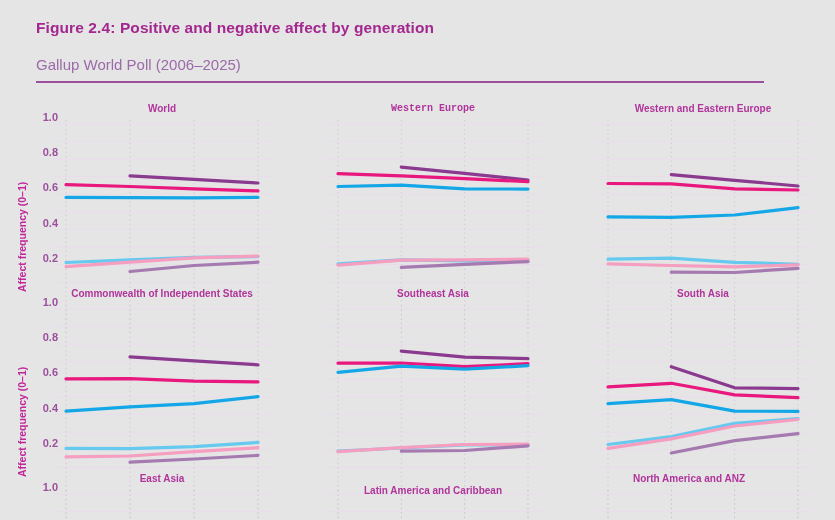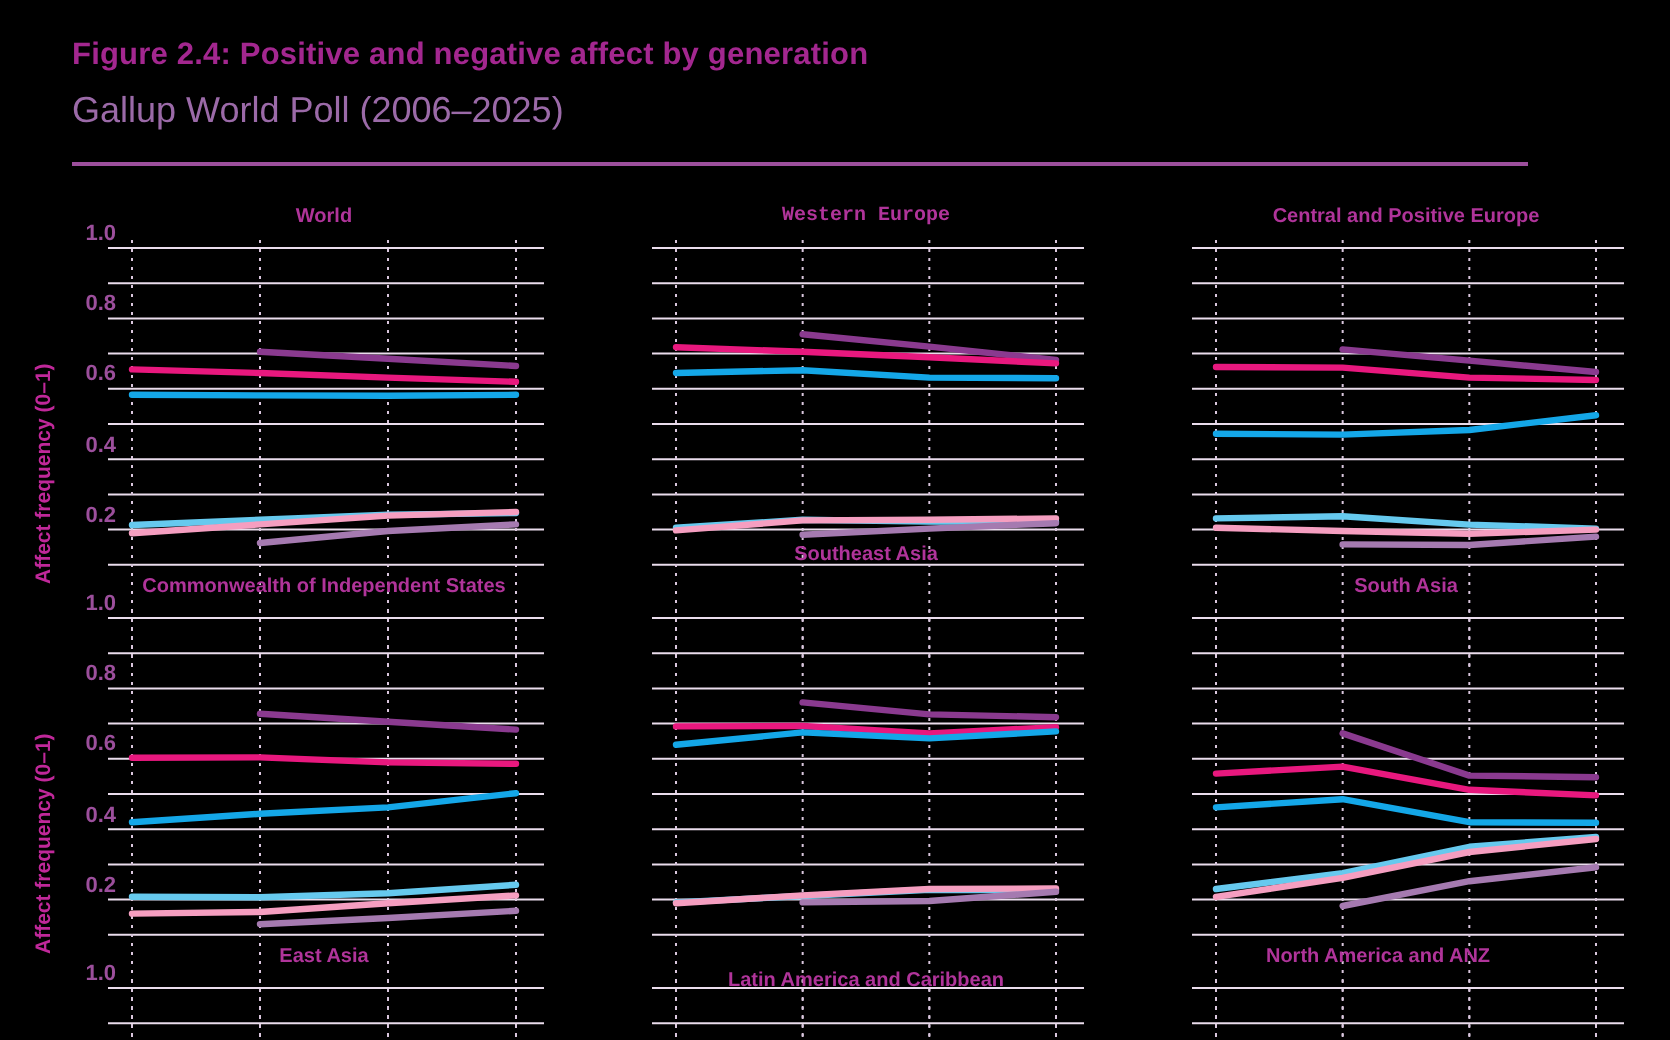--- a/index.html
+++ b/index.html
@@ -11,44 +11,44 @@
     width: 835px;
     height: 520px;
     overflow: hidden;
     font-family: "Liberation Sans", sans-serif;
     position: relative;
   }
   .page {
     position: relative;
     width: 835px;
     height: 520px;
-    background: #000000;
+    background: #e5e5e5;
   }
 
   
   .header {
     position: absolute;
     left: 36px;
     top: 18px;
     width: 762px;
   }
   .fig-title {
     font-size: 15.5px;
     font-weight: bold;
     color: #a3278f;
     letter-spacing: 0.1px;
     line-height: 20px;
     margin: 0;
   }
   .fig-subtitle {
-    font-size: 18px;
+    font-size: 15px;
     font-weight: normal;
     color: #9b6aa8;
     line-height: 22px;
-    margin: 6px 0 0 0;
+    margin: 16px 0 0 0;
   }
   .title-rule {
     position: absolute;
     left: 36px;
     top: 81px;
     width: 728px;
     height: 1.6px;
     background: #9c4f9c;
   }
 
@@ -183,21 +183,21 @@
         <path d="M671.3,154.2 L734.7,154.5 L798.0,150.3" class="series-path" stroke="#a57ab0"></path>
       </svg>
       <div class="ytick" style="left: 20px; width: 38px; top: 15px;">1.0</div>
       <div class="ytick" style="left: 20px; width: 38px; top: 50.2px;">0.8</div>
       <div class="ytick" style="left: 20px; width: 38px; top: 85.4px;">0.6</div>
       <div class="ytick" style="left: 20px; width: 38px; top: 120.6px;">0.4</div>
       <div class="ytick" style="left: 20px; width: 38px; top: 155.8px;">0.2</div>
       <div class="axis-title" style="left: 16px; top: 196px;">Affect frequency (0–1)</div>
       <div class="panel-title" style="left: 162px; top: 7px;">World</div>
       <div class="panel-title" style="left: 433px; top: 7px; font-family: Liberation Mono, monospace;">Western Europe</div>
-      <div class="panel-title" style="left: 703px; top: 7px;">Central and Positive Europe</div>
+      <div class="panel-title" style="left: 703px; top: 7px;">Western and Eastern Europe</div>
       <svg class="row-svg" width="835" height="236" style="top: 207px;">
         <line x1="54" x2="272" y1="6" y2="6" class="hline"></line>
         <line x1="54" x2="272" y1="23.599999999999994" y2="23.599999999999994" class="hline"></line>
         <line x1="54" x2="272" y1="41.19999999999999" y2="41.19999999999999" class="hline"></line>
         <line x1="54" x2="272" y1="58.80000000000001" y2="58.80000000000001" class="hline"></line>
         <line x1="54" x2="272" y1="76.4" y2="76.4" class="hline"></line>
         <line x1="54" x2="272" y1="94" y2="94" class="hline"></line>
         <line x1="54" x2="272" y1="111.6" y2="111.6" class="hline"></line>
         <line x1="54" x2="272" y1="129.2" y2="129.2" class="hline"></line>
         <line x1="54" x2="272" y1="146.8" y2="146.8" class="hline"></line>
@@ -253,21 +253,21 @@
         <path d="M608.0,145.4 L671.3,135.9 L734.7,123.0 L798.0,116.5" class="series-path" stroke="#f59ec0"></path>
         <path d="M671.3,150.0 L734.7,137.6 L798.0,130.6" class="series-path" stroke="#a57ab0"></path>
       </svg>
       <div class="ytick" style="left: 20px; width: 38px; top: 200px;">1.0</div>
       <div class="ytick" style="left: 20px; width: 38px; top: 235.2px;">0.8</div>
       <div class="ytick" style="left: 20px; width: 38px; top: 270.4px;">0.6</div>
       <div class="ytick" style="left: 20px; width: 38px; top: 305.6px;">0.4</div>
       <div class="ytick" style="left: 20px; width: 38px; top: 340.8px;">0.2</div>
       <div class="axis-title" style="left: 16px; top: 381px;">Affect frequency (0–1)</div>
       <div class="panel-title" style="left: 162px; top: 192px;">Commonwealth of Independent States</div>
-      <div class="panel-title" style="left: 433px; top: 176px;">Southeast Asia</div>
+      <div class="panel-title" style="left: 433px; top: 192px;">Southeast Asia</div>
       <div class="panel-title" style="left: 703px; top: 192px;">South Asia</div>
       <svg class="row-svg" width="835" height="236" style="top: 392px;">
         <line x1="54" x2="272" y1="6" y2="6" class="hline"></line>
         <line x1="54" x2="272" y1="23.599999999999994" y2="23.599999999999994" class="hline"></line>
         <line x1="54" x2="272" y1="41.19999999999999" y2="41.19999999999999" class="hline"></line>
         <line x1="54" x2="272" y1="58.80000000000001" y2="58.80000000000001" class="hline"></line>
         <line x1="54" x2="272" y1="76.4" y2="76.4" class="hline"></line>
         <line x1="54" x2="272" y1="94" y2="94" class="hline"></line>
         <line x1="54" x2="272" y1="111.6" y2="111.6" class="hline"></line>
         <line x1="54" x2="272" y1="129.2" y2="129.2" class="hline"></line>

